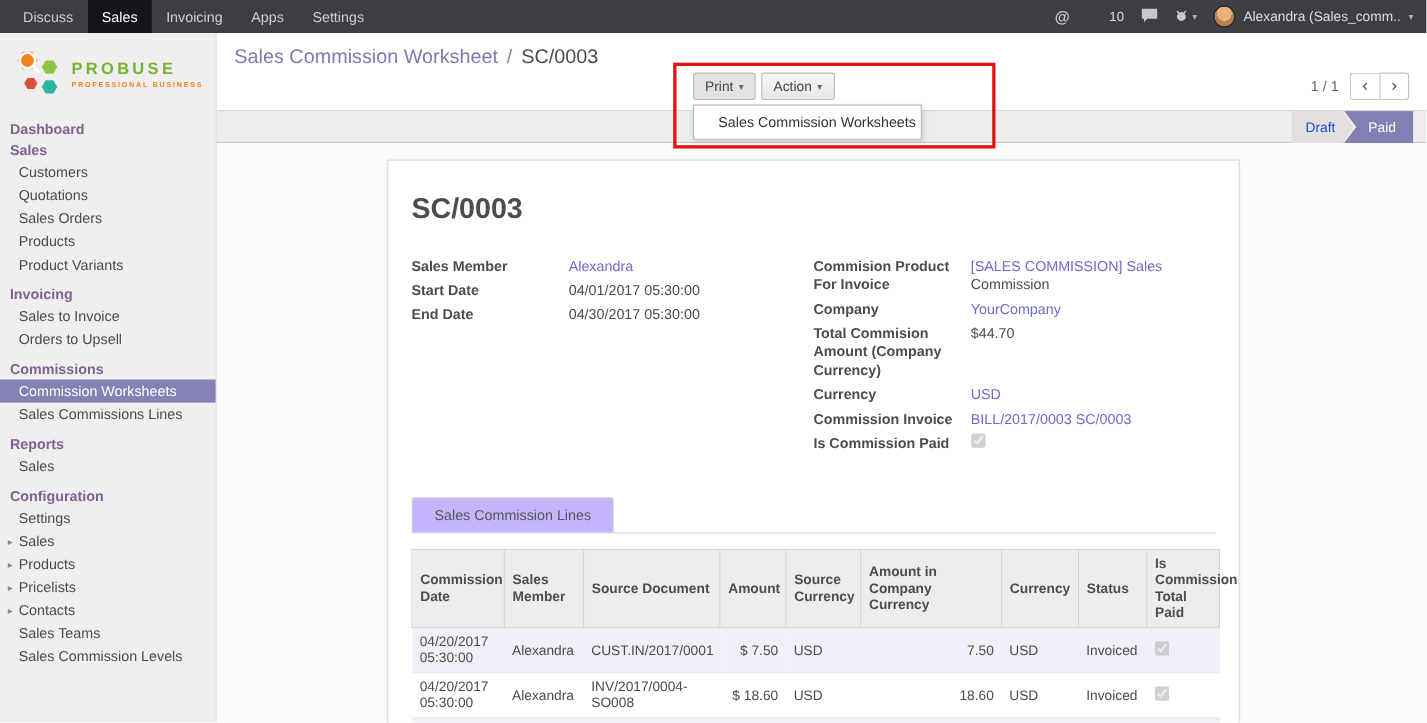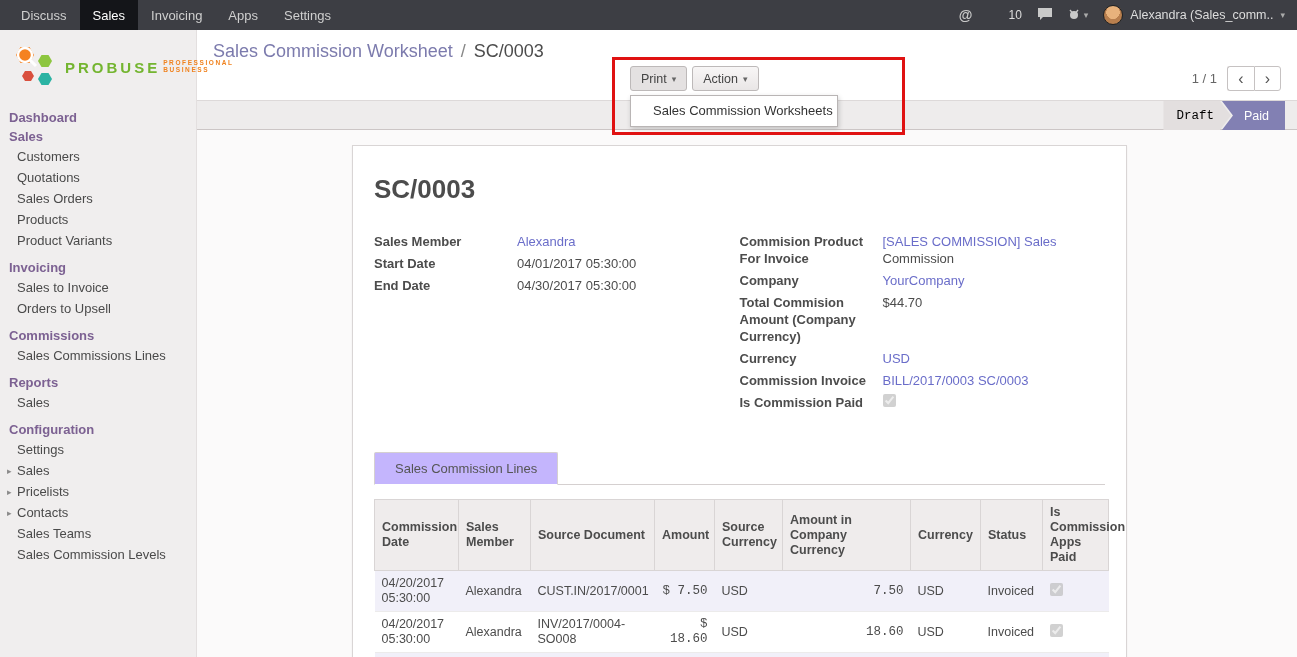--- a/index.html
+++ b/index.html
@@ -17,21 +17,21 @@
   .at-glyph { font-size:14px; color:#c9c9c9; font-weight:bold; }
   .tb-count { font-size:12px; color:#ddd;margin-left:32px; }
   .tb-caret { font-size:9px; color:#aaa; }
   .user-block { display:flex; align-items:center; gap:7px; cursor:pointer; }
   .avatar { width:20px; height:20px; border-radius:50%; background:radial-gradient(circle at 50% 35%, #e8b27c 0 45%, #b97f4e 46% 100%); border:1px solid #222; }
   .user-name { font-size:12.5px; color:#ddd; white-space:nowrap;text-align:center; }
 
   
   .sidebar { position:absolute; top:30px; left:0; bottom:0; width:197px; background:#f0eeee; border-right:1px solid #e3dfdf; font-size:13px; color:#4a4a4a; z-index:10; }
   .logo { display:flex; align-items:center; gap:7px; padding:13px 8px 10px 14px; }
-  .logo-text { display:flex; flex-direction:row; gap:3px; }
+  .logo-text { display:flex; flex-direction:column; gap:3px; }
   .logo-title { color:#74b530; font-weight:bold; font-size:15px; letter-spacing:3px; }
   .logo-subtitle { color:#f0821e; font-size:6.5px; letter-spacing:1.6px; font-weight:bold; }
   .nav { margin-top:6px; }
   .nav-header { font-weight:bold; color:#7c6192; padding:2px 9px; margin-top:7px; cursor:default; }
   .nav-header.linklike { cursor:pointer; margin-top:0; }
   .nav-header.linklike + .nav-header.linklike { margin-top:0; }
   .nav-item { padding:3px 9px 3px 17px; cursor:pointer; white-space:nowrap; }
   .nav-item.selected { background:#8481b4; color:#fff; }
   .nav-item .tri { display:inline-block; width:10px; margin-left:-10px; color:#8a8a8a; font-size:9px; vertical-align:1px; }
 
@@ -50,21 +50,21 @@
   .pager-text { font-size:13px; color:#666; }
   .pager-btns { display:flex; }
   .pager-btn { width:27px; height:25px; border:1px solid #c6c2c2; background:#fff; display:flex; align-items:center; justify-content:center; font-size:16px; color:#555; cursor:pointer; }
   .pager-btn.prev { border-radius:3px 0 0 3px; border-right:none; }
   .pager-btn.next { border-radius:0 3px 3px 0; }
 
   
   .statusbar { height:30px; background:#eeecec; border-top:1px solid #ddd9d9; border-bottom:1px solid #ccc6c6; position:relative; }
   .statuses { position:absolute; right:12px; top:0; height:29px; display:flex; }
   .status { display:flex; align-items:center; font-size:12.5px; height:29px; }
-  .status-draft { color:#000000; background:#e3dfdf; clip-path:polygon(0 0, calc(100% - 11px) 0, 100% 50%, calc(100% - 11px) 100%, 0 100%); padding:0 17px 0 13px;font-family:Liberation Mono, monospace; }
+  .status-draft { color:#1d4ed8; background:#e3dfdf; clip-path:polygon(0 0, calc(100% - 11px) 0, 100% 50%, calc(100% - 11px) 100%, 0 100%); padding:0 17px 0 13px; }
   .status-paid { color:#fff; background:#8280b3; clip-path:polygon(0 0, 100% 0, 100% 100%, 0 100%, 11px 50%); padding:0 16px 0 22px; margin-left:-9px; }
 
   
   .form-area { position:relative; height:527px; background:#fbfafa; overflow:hidden; }
   .sheet { position:absolute; left:155px; top:15px; width:775px; height:660px; background:#fff; border:1px solid #d9d5d5; box-shadow:0 1px 2px rgba(0,0,0,.05); padding:0 21px; }
   .sheet-title { margin-top:28px; font-size:26px; font-weight:bold; color:#4c4c4c; }
   .fields { display:flex; margin-top:28px; }
   .fcol { width:50%; }
   .fcol.left { padding-right:18px; }
   .field-row { display:flex; margin-bottom:5px; align-items:flex-start; }
@@ -73,21 +73,21 @@
   .link { color:#6a6dc9; cursor:pointer; }
   input.ro-check { width:13px; height:13px; accent-color:#9a9a9a; }
 
   
   .notebook { margin-top:36px; border-bottom:1px solid #d5d0d0; }
   .tab { display:inline-block; border:1px solid #d5d0d0; border-bottom:1px solid #fff; margin-bottom:-1px; margin-left:0; background:#c4b5fd; padding:8px 20px; font-size:13px; color:#555; border-radius:2px 2px 0 0; cursor:pointer; }
   .lines-table { width:100%; border-collapse:collapse; margin-top:14px; table-layout:fixed; font-size:12.5px; color:#4c4c4c; }
   .lines-table th { background:#efecec; border:1px solid #d9d5d5; font-weight:bold; text-align:left; padding:5px 7px; vertical-align:middle; line-height:15px; }
   .lines-table td { padding:5px 7px; vertical-align:middle; height:40px; border-bottom:1px solid #ecebeb; line-height:15px; }
   .lines-table tr.odd td { background:#f1f0f9; }
-  .ta-r { text-align:right;font-family:Liberation Mono, monospace; }
+  .ta-r { text-align:right; }
 
   
   .dropdown { position:absolute; left:433px; top:65px; width:208px; background:#fff; border:1px solid #b9b5b5; box-shadow:1px 2px 5px rgba(0,0,0,.18); z-index:50; }
   .dropdown-item { padding:7px 8px 8px 22px; font-size:13px; color:#333; cursor:pointer; white-space:nowrap; }
   .annotation-rect { position:absolute; left:612px; top:57px; width:293px; height:78px; border:3px solid #e01212; z-index:60; pointer-events:none; }
 </style>
 </head>
 <body>
 
 <div class="screen">
@@ -158,26 +158,28 @@
       <div class="nav-header linklike">Sales</div>
       <div class="nav-item">Customers</div>
       <div class="nav-item">Quotations</div>
       <div class="nav-item">Sales Orders</div>
       <div class="nav-item">Products</div>
       <div class="nav-item">Product Variants</div>
       <div class="nav-header">Invoicing</div>
       <div class="nav-item">Sales to Invoice</div>
       <div class="nav-item">Orders to Upsell</div>
       <div class="nav-header">Commissions</div>
+      <div class="nav-item selected">Commission Worksheets</div>
       <div class="nav-item">Sales Commissions Lines</div>
       <div class="nav-header">Reports</div>
       <div class="nav-item">Sales</div>
       <div class="nav-header">Configuration</div>
       <div class="nav-item">Settings</div>
       <div class="nav-item"><span class="tri">▸</span><span>Sales</span></div>
+      <div class="nav-item"><span class="tri">▸</span><span>Products</span></div>
       <div class="nav-item"><span class="tri">▸</span><span>Pricelists</span></div>
       <div class="nav-item"><span class="tri">▸</span><span>Contacts</span></div>
       <div class="nav-item">Sales Teams</div>
       <div class="nav-item">Sales Commission Levels</div>
     </nav>
   </aside>
 
   <main class="content">
 
     <div class="control-panel">
@@ -286,21 +288,21 @@
           <thead>
             <tr>
               <th>Commission Date</th>
               <th>Sales Member</th>
               <th>Source Document</th>
               <th>Amount</th>
               <th>Source Currency</th>
               <th>Amount in Company Currency</th>
               <th>Currency</th>
               <th>Status</th>
-              <th>Is Commission Apps Paid</th>
+              <th>Is Commission Total Paid</th>
             </tr>
           </thead>
           <tbody>
             <tr class="odd">
               <td>04/20/2017 05:30:00</td>
               <td>Alexandra</td>
               <td>CUST.IN/2017/0001</td>
               <td class="ta-r">$ 7.50</td>
               <td>USD</td>
               <td class="ta-r">7.50</td>

